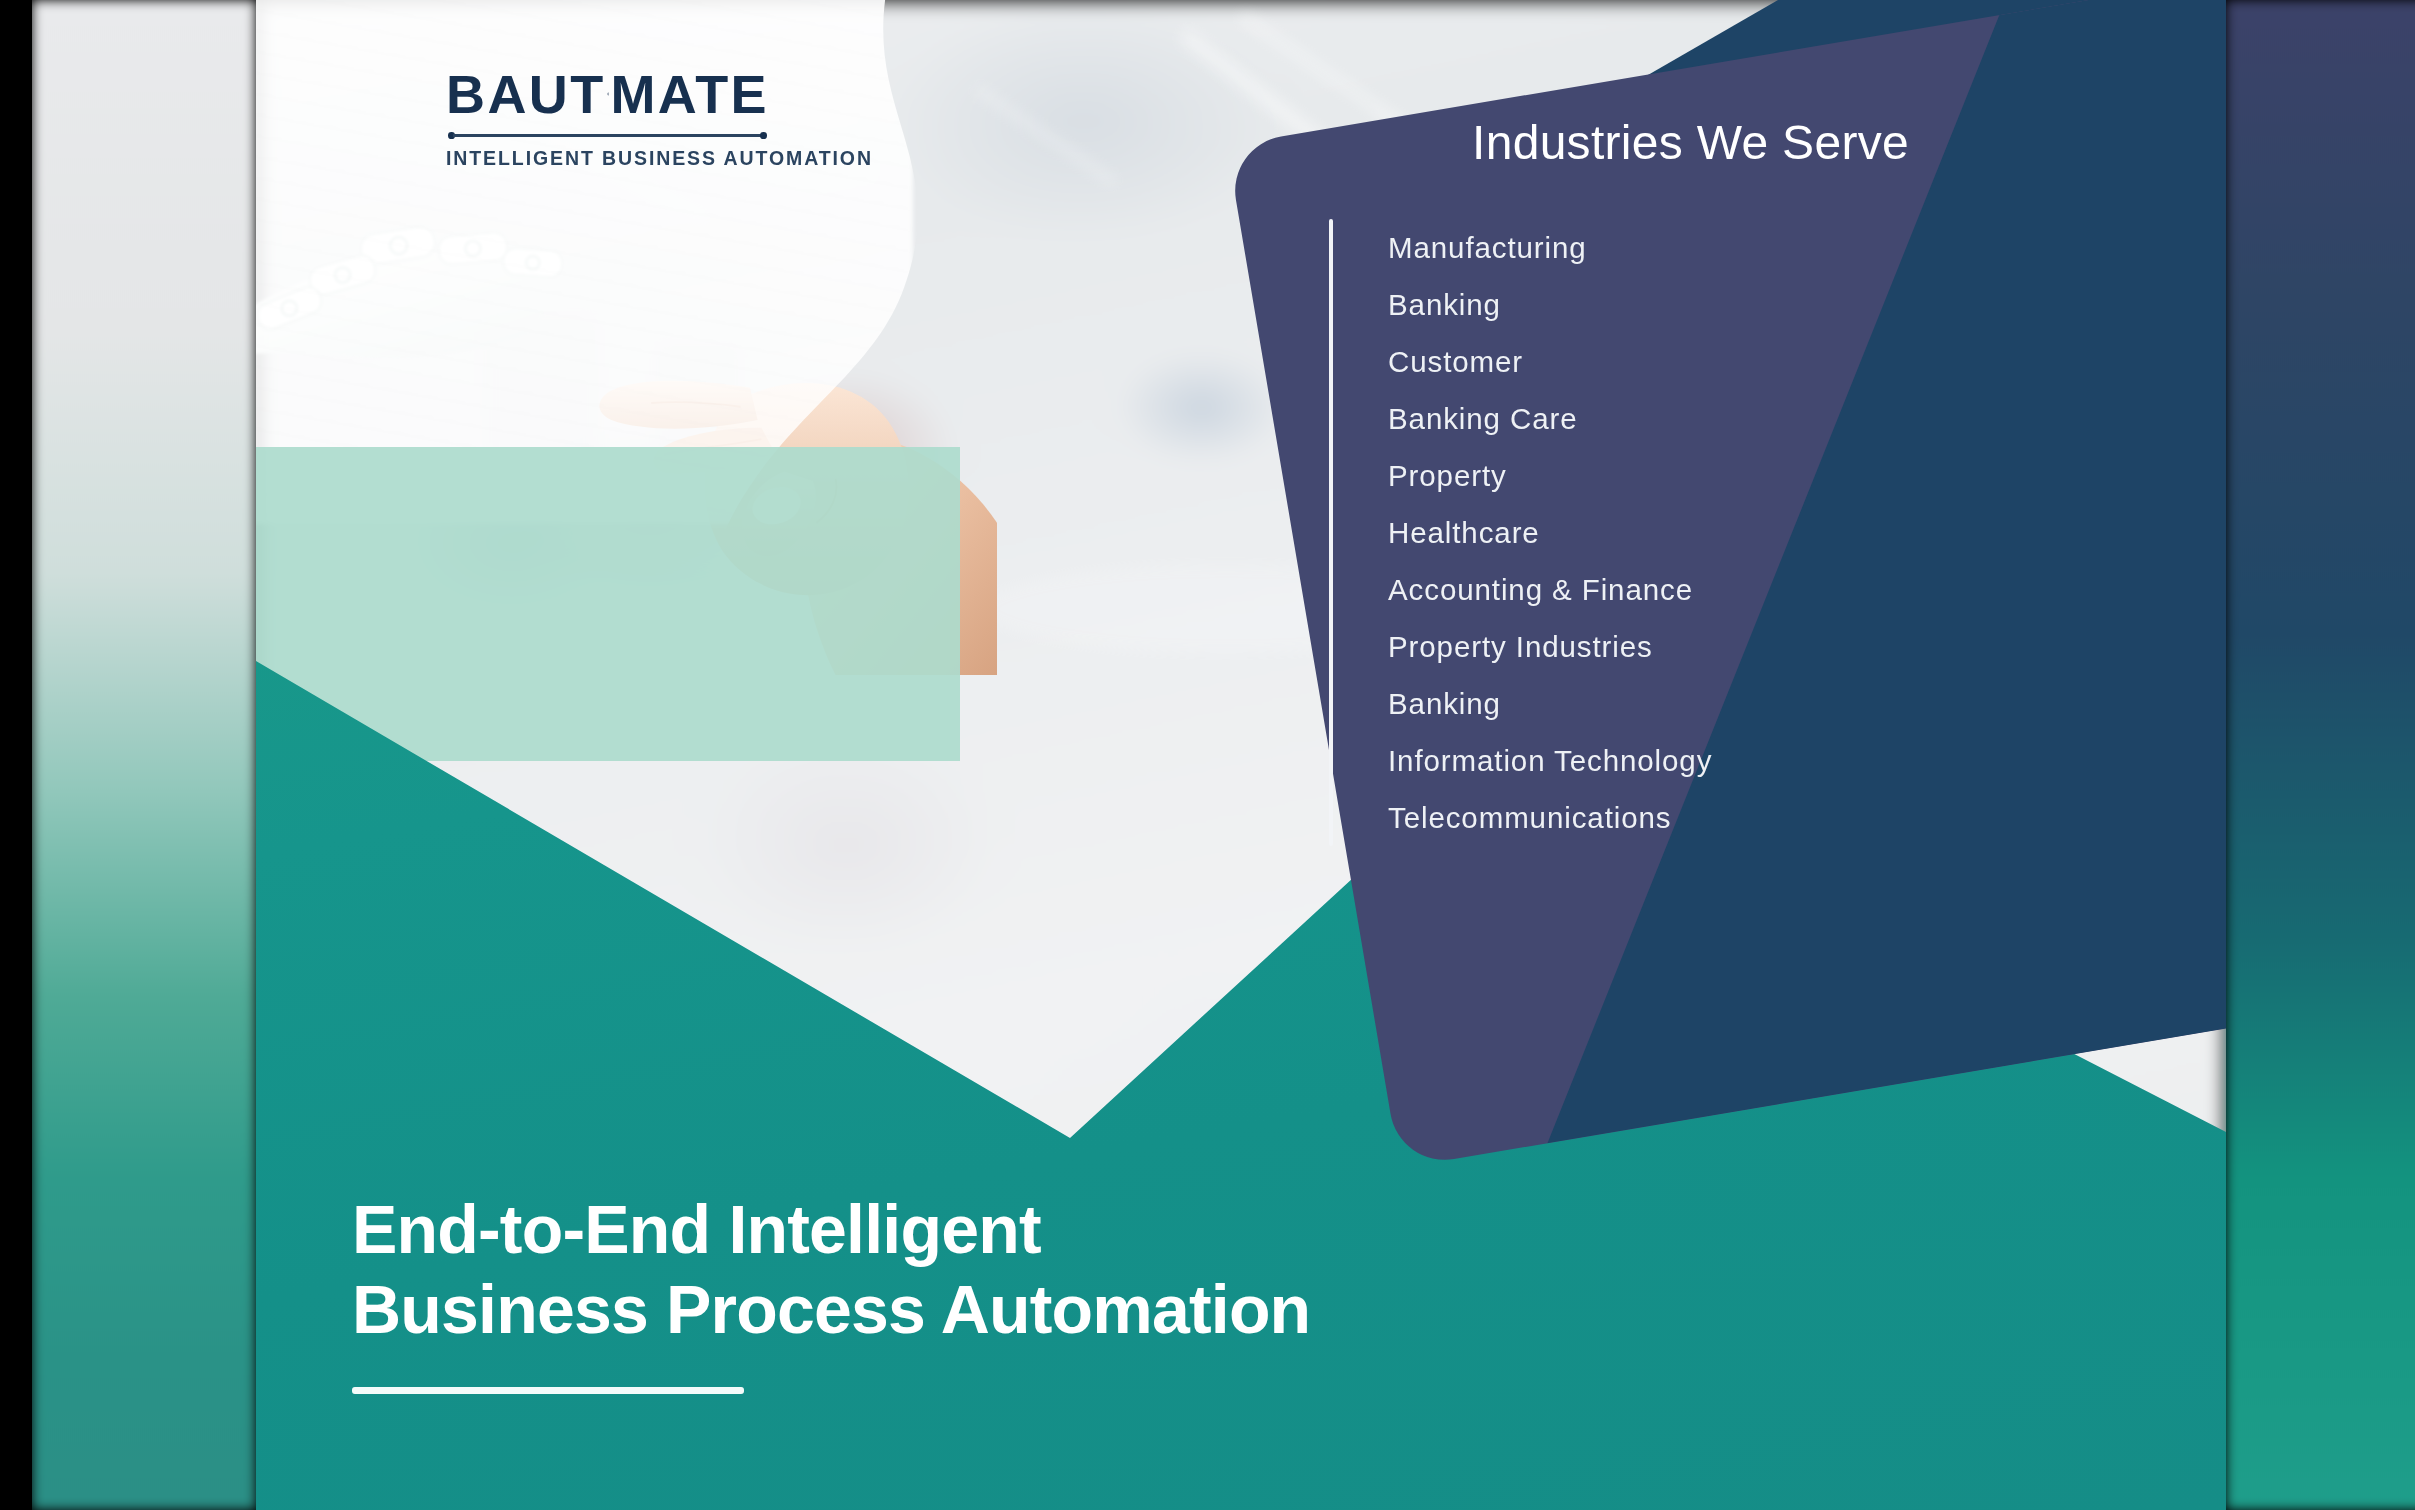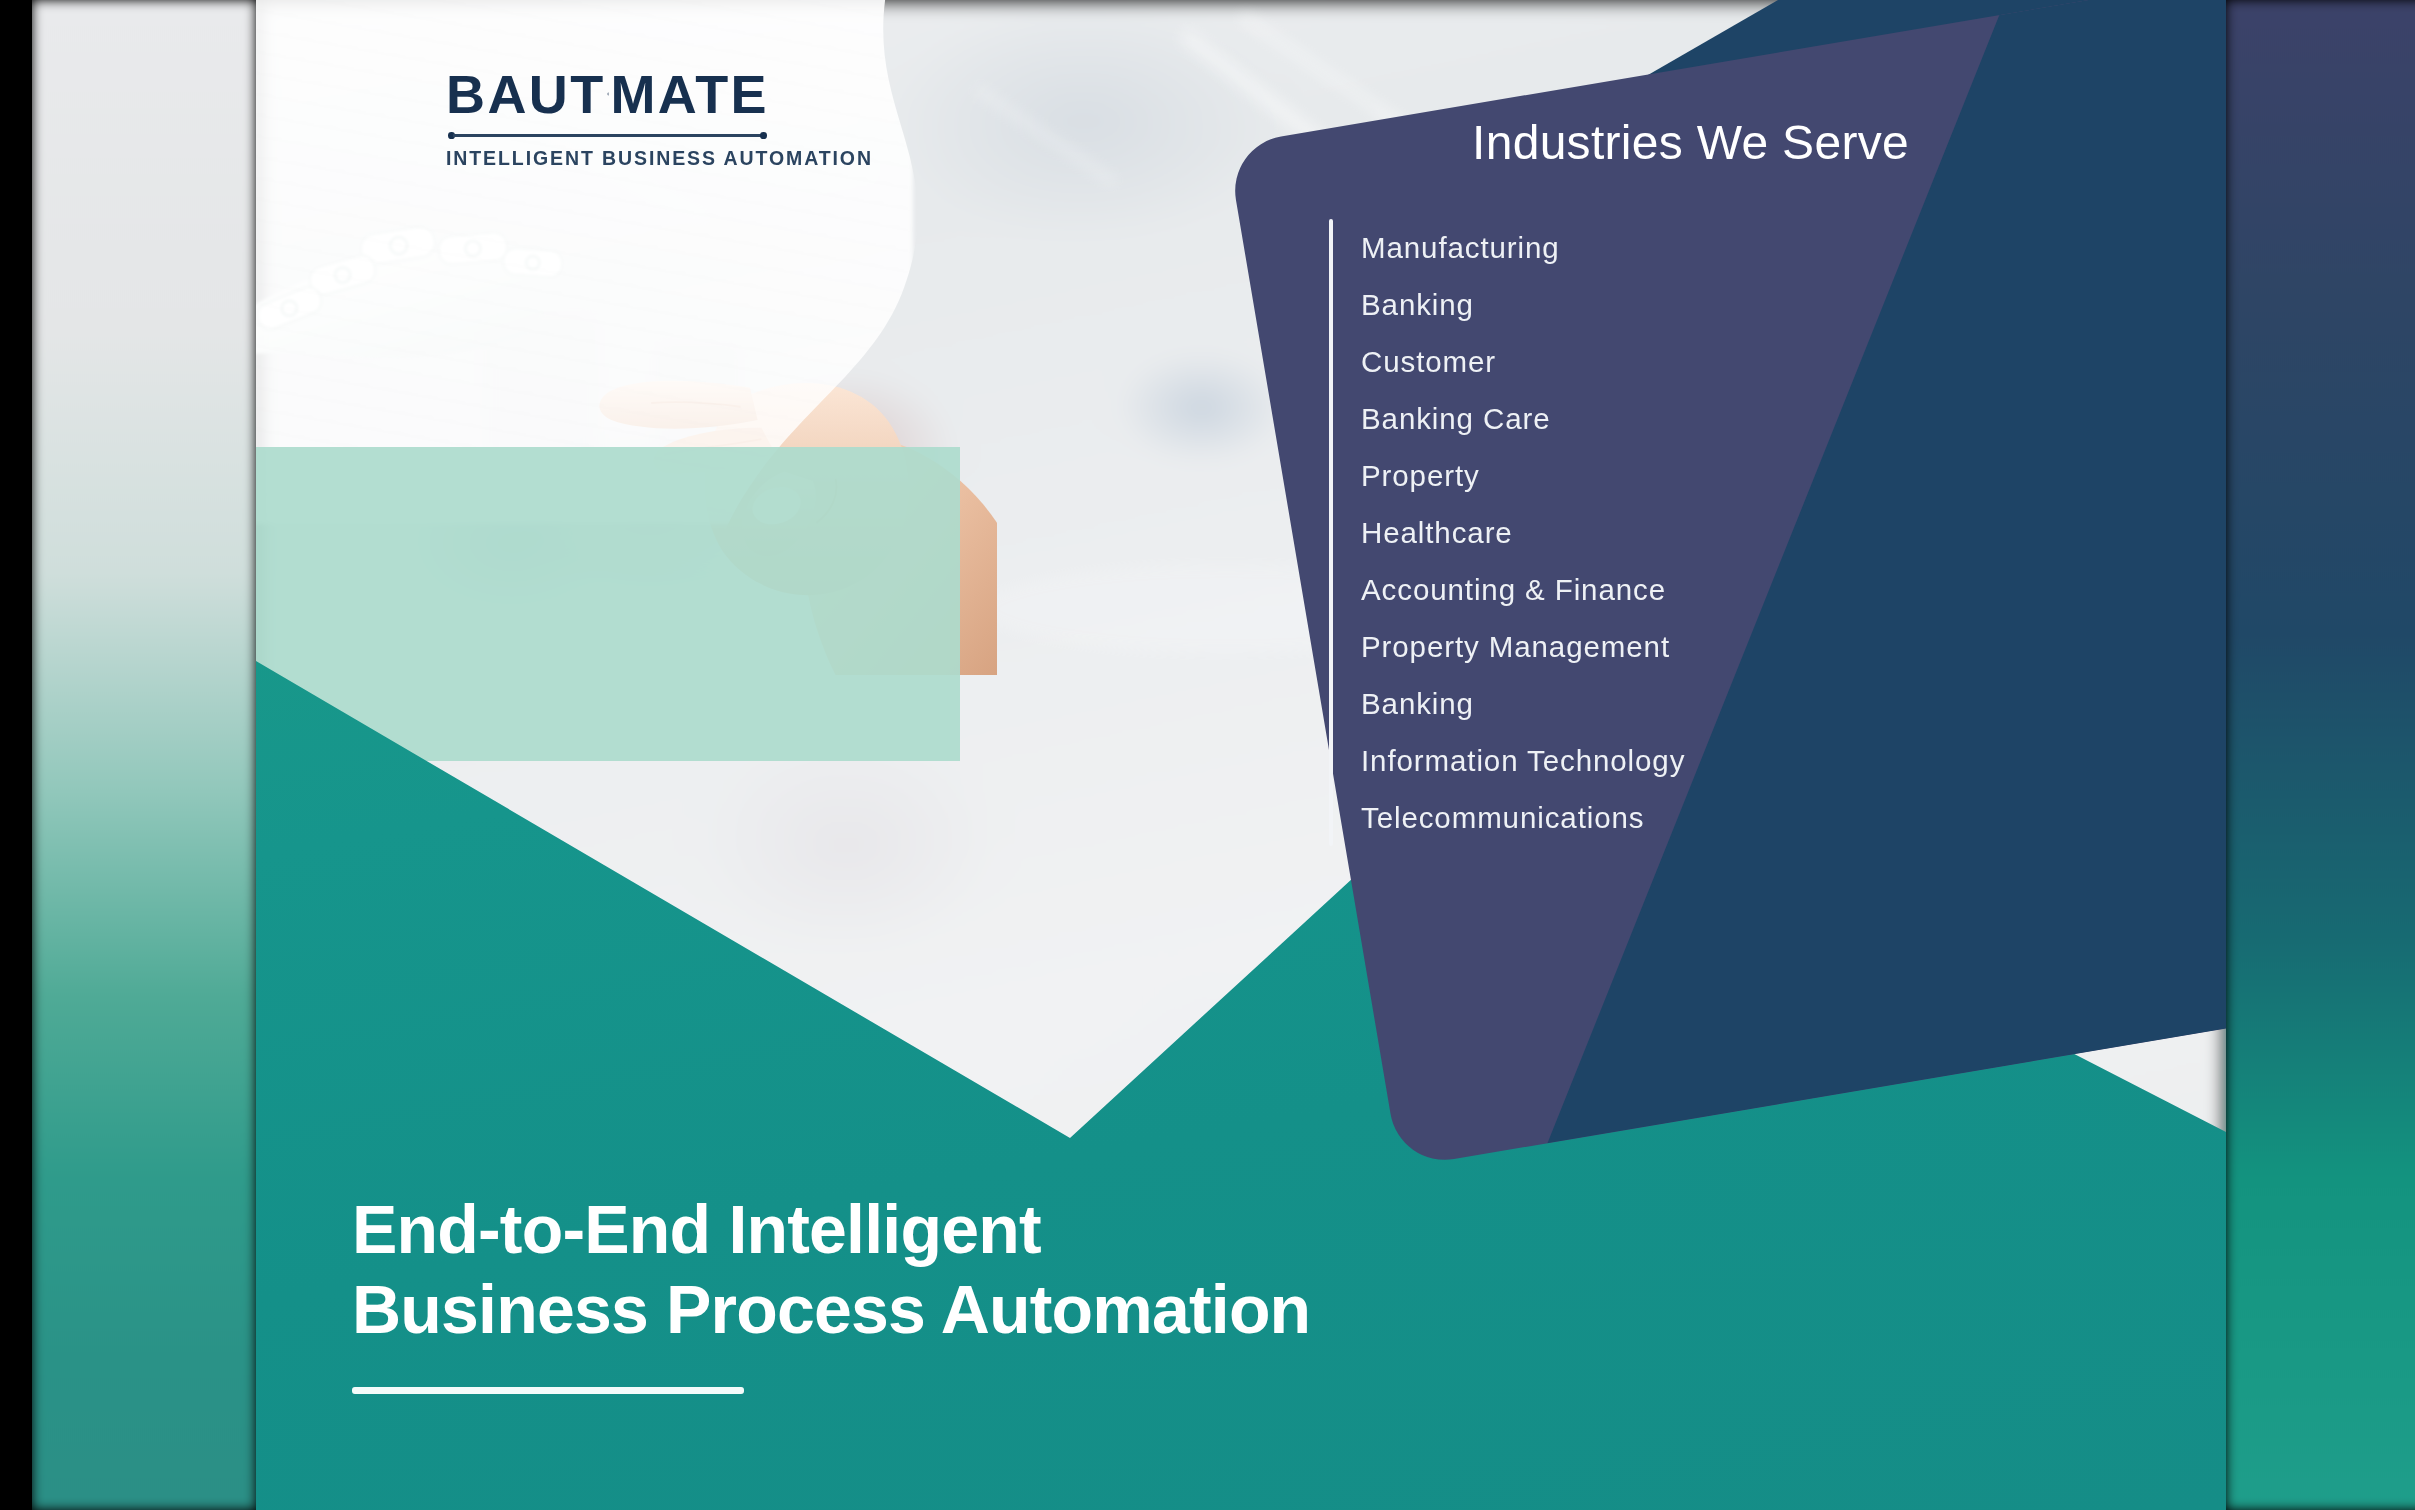--- a/index.html
+++ b/index.html
@@ -91,21 +91,21 @@
   .logo-rule .ln { position:absolute; left:4.8px; right:4.8px; top:1.9px; height:2.4px; background:#2b4460; }
   .logo-rule .dot { position:absolute; top:0; width:6.7px; height:6.7px; border-radius:50%; background:#17304f; }
   .logo-rule .dot.l { left:0; } .logo-rule .dot.r { right:0; }
   .logo-tag { font-size:19.5px; font-weight:700; letter-spacing:1.9px;
       color:#2b4460; text-align:center; white-space:nowrap; }
 
   
   #industries { position:absolute; left:1073px; top:119px; width:723px; }
   .ind-title { font-size:48px; font-weight:400; color:#ffffff; letter-spacing:0.3px;
       text-align:center; line-height:1; }
-  .ind-list-wrap { position:relative; margin-top:52px; padding-left:32px; }
+  .ind-list-wrap { position:relative; margin-top:52px; padding-left:59px; }
   .ind-rule { position:absolute; left:0; top:0; width:3.8px; height:100%;
       background:#f2f4f7; border-radius:1.9px; }
   .ind-list { list-style:none; }
   .ind-list li { font-size:29.5px; color:#eef1f5; letter-spacing:0.9px;
       line-height:1; height:57px; display:flex; align-items:center; white-space:nowrap; }
 
   
   #headline { position:absolute; left:96px; top:1189px; width:1617px; }
   .hl-line { font-size:68px; font-weight:700; color:#ffffff; line-height:1.18;
       letter-spacing:-0.8px; white-space:nowrap; }
@@ -270,21 +270,21 @@
         <div class="ind-list-wrap">
           <div class="ind-rule"></div>
           <ul class="ind-list">
             <li>Manufacturing</li>
             <li>Banking</li>
             <li>Customer</li>
             <li>Banking Care</li>
             <li>Property</li>
             <li>Healthcare</li>
             <li>Accounting &amp; Finance</li>
-            <li>Property Management</li>
+            <li>Property Industries</li>
             <li>Banking</li>
             <li>Information Technology</li>
             <li>Telecommunications</li>
           </ul>
         </div>
       </div>
 
       <div id="headline">
         <div class="hl-line">End-to-End Intelligent</div>
         <div class="hl-line">Business Process Automation</div>

